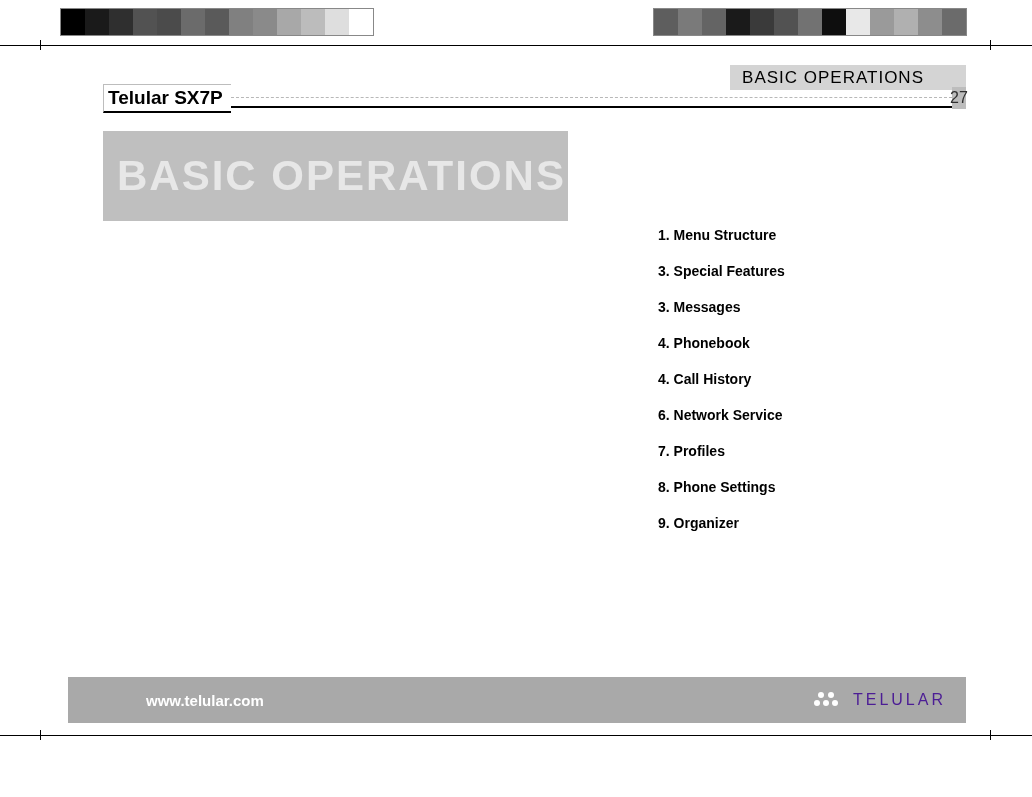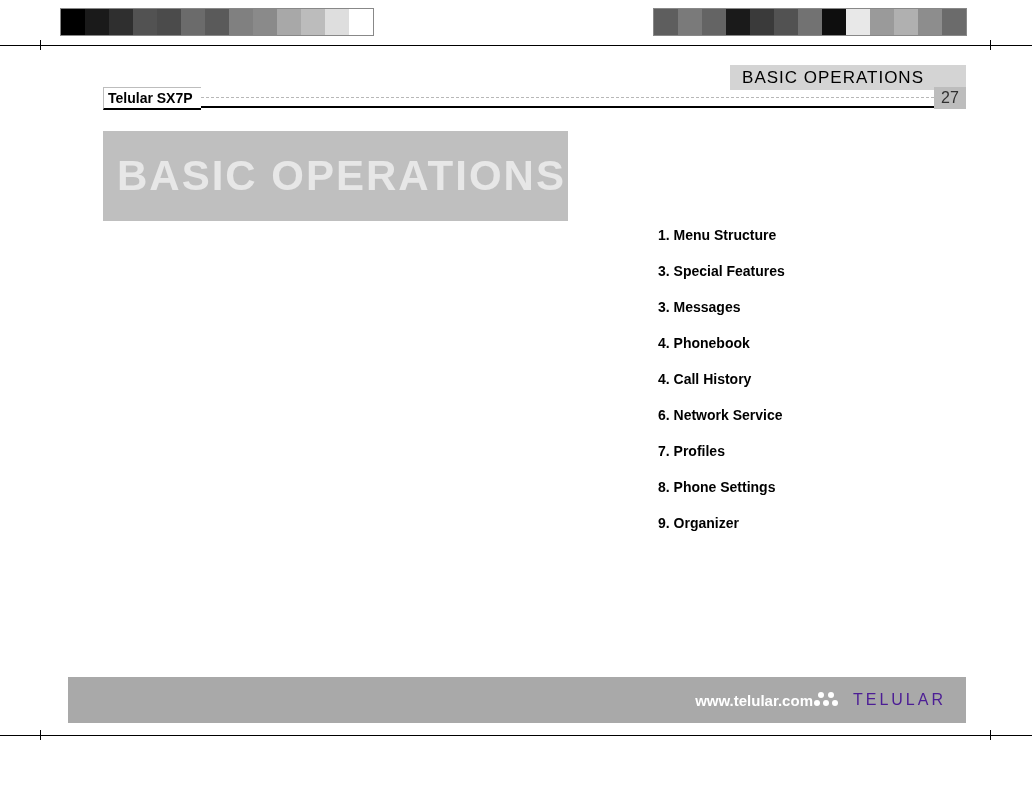--- a/index.html
+++ b/index.html
@@ -102,42 +102,42 @@
     position: absolute;
     left: 75px;
     top: 42px;
     right: 12px;
     height: 22px;
     display: flex;
     align-items: center;
   }
   .product-name {
     font-weight: bold;
-    font-size: 14px;
+    font-size: 19px;
     padding: 2px 8px 2px 4px;
     border: 1px solid #bdbdbd;
     border-right: none;
     border-bottom: 2px solid #000;
     background: #fff;
   }
   .product-line {
     flex: 1;
     height: 20px;
     border-bottom: 2px solid #000;
     position: relative;
   }
   .product-line::after{
     content:"";
     position:absolute;
     left:0; right:0; top:50%;
     height:1px;
     border-top:1px dashed #b8b8b8;
   }
   .page-num {
-    width: 32px;
+    width: 14px;
     height: 22px;
     background: #bdbdbd;
     color: #303030;
     font-family: Impact, "Arial Black", sans-serif;
     font-size: 16px;
     display: flex;
     align-items: center;
     justify-content: center;
   }
 
@@ -179,21 +179,21 @@
   
   .footer {
     position: absolute;
     left: 40px;
     right: 12px;
     bottom: 12px;
     height: 46px;
     background: #a9a9a9;
     display: flex;
     align-items: center;
-    justify-content: flex-end;
+    justify-content: space-between;
     padding: 0 20px 0 78px;
   }
   .footer-url {
     color: #fff;
     font-weight: bold;
     font-size: 15px;
   }
   .footer-logo {
     display: flex;
     align-items: center;

